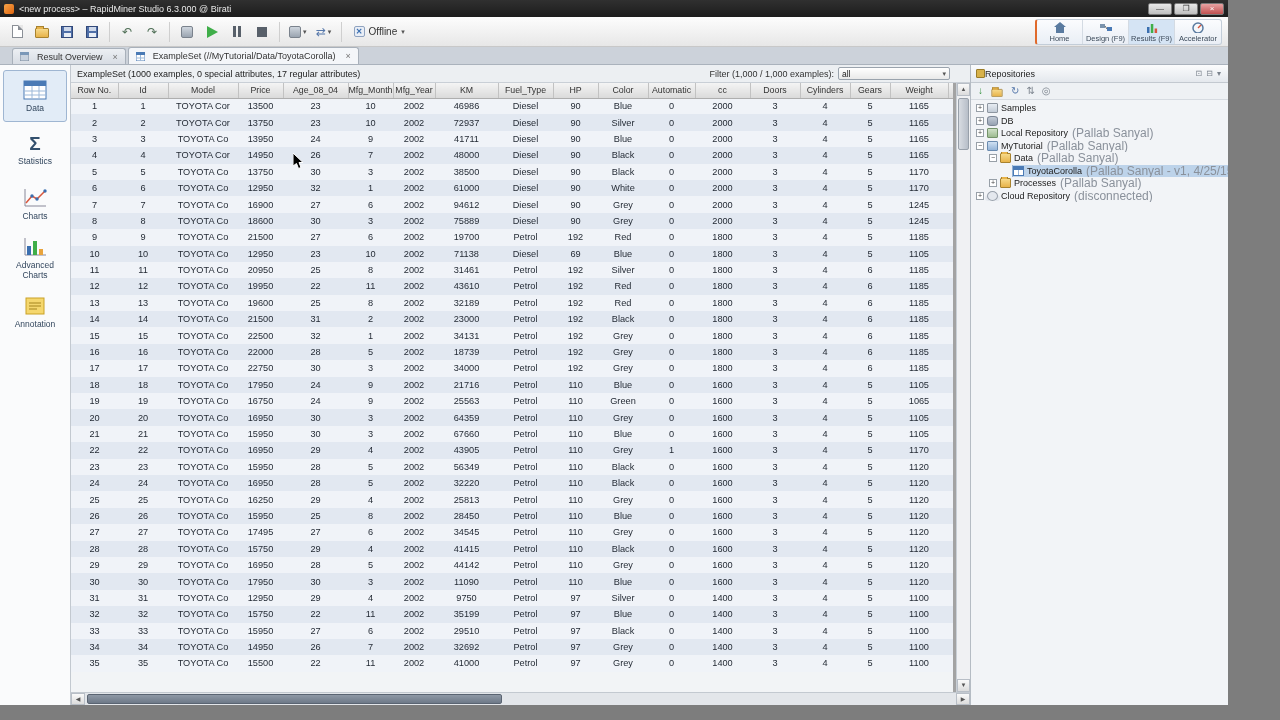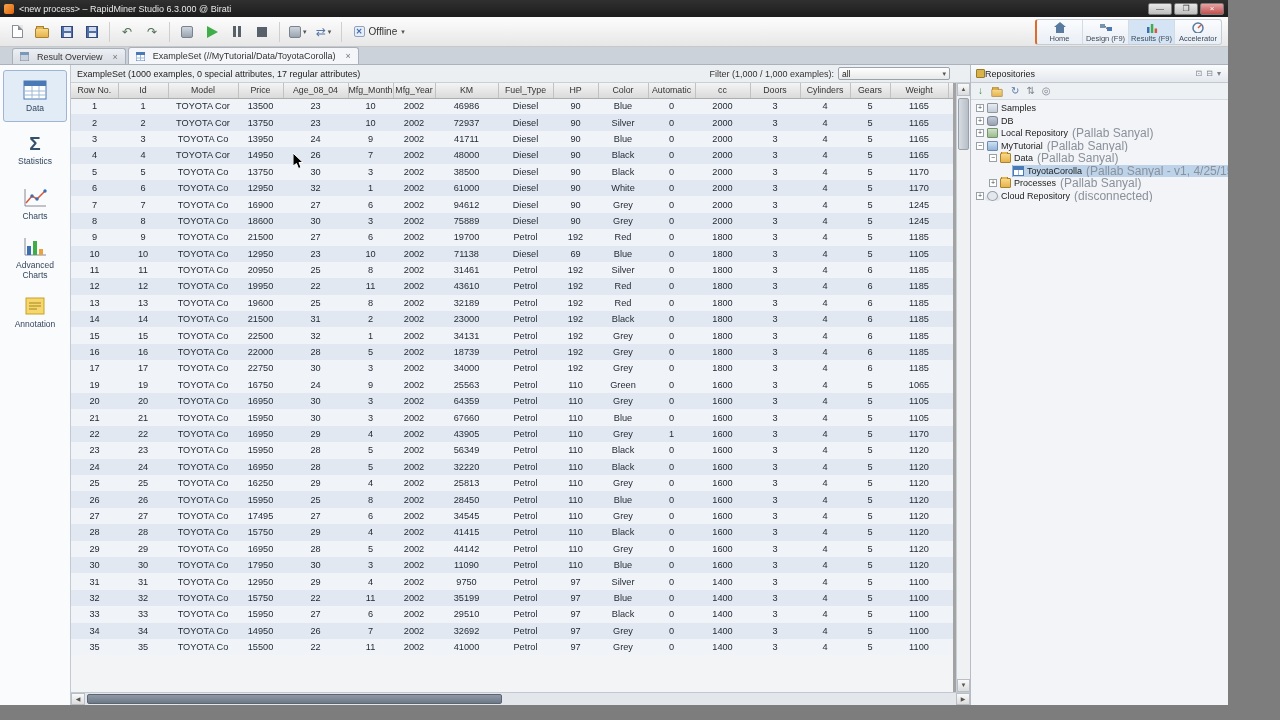--- a/index.html
+++ b/index.html
@@ -708,20 +708,40 @@
                   <td>34000</td>
                   <td>Petrol</td>
                   <td>192</td>
                   <td>Grey</td>
                   <td>0</td>
                   <td>1800</td>
                   <td>3</td>
                   <td>4</td>
                   <td>6</td>
                   <td>1185</td>
+                  <td>1</td>
+                </tr>
+                <tr class="even">
+                  <td>18</td>
+                  <td>18</td>
+                  <td>TOYOTA Co</td>
+                  <td>17950</td>
+                  <td>24</td>
+                  <td>9</td>
+                  <td>2002</td>
+                  <td>21716</td>
+                  <td>Petrol</td>
+                  <td>110</td>
+                  <td>Blue</td>
+                  <td>0</td>
+                  <td>1600</td>
+                  <td>3</td>
+                  <td>4</td>
+                  <td>5</td>
+                  <td>1105</td>
                   <td>1</td>
                 </tr>
                 <tr class="odd">
                   <td>19</td>
                   <td>19</td>
                   <td>TOYOTA Co</td>
                   <td>16750</td>
                   <td>24</td>
                   <td>9</td>
                   <td>2002</td>

